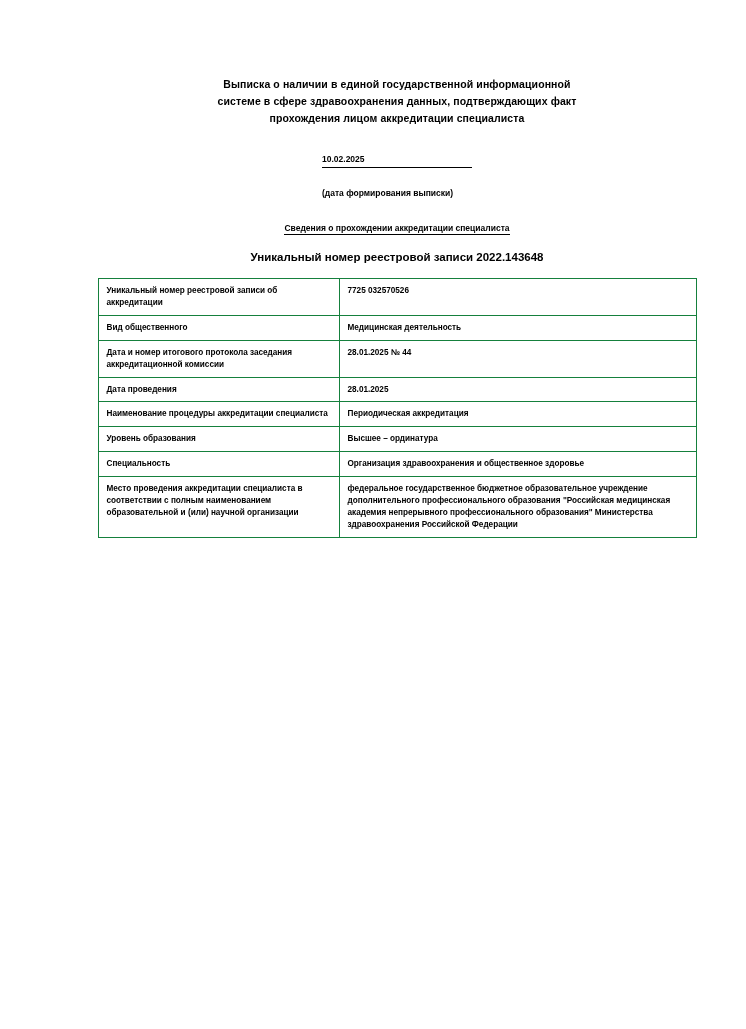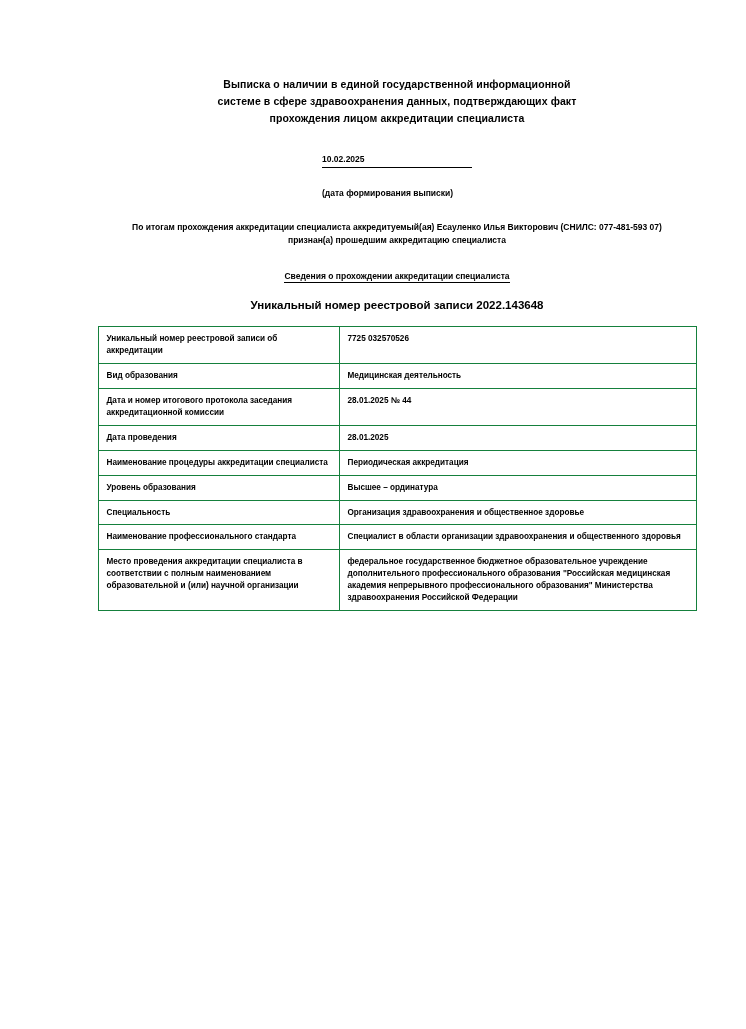--- a/index.html
+++ b/index.html
@@ -110,36 +110,35 @@
       <div>Выписка о наличии в единой государственной информационной</div>
       <div>системе в сфере здравоохранения данных, подтверждающих факт</div>
       <div>прохождения лицом аккредитации специалиста</div>
     </div>
 
     <div class="date-block">
       <span class="date-value">10.02.2025</span>
       <span class="date-caption">(дата формирования выписки)</span>
     </div>
 
-    <div class="summary">По итогам прохождения аккредитации специалиста аккредитуемый(ая) Есауленко Илья Викторович (СНИЛС: 077-481-593 07) признан(а) прошедшим аккредитацию специалиста</div>
 
     <div class="section-heading">
       <span>Сведения о прохождении аккредитации специалиста</span>
     </div>
 
     <div class="record-number">Уникальный номер реестровой записи 2022.143648</div>
 
     <table class="info">
       <tbody>
         <tr>
           <td class="label">Уникальный номер реестровой записи об аккредитации</td>
           <td class="value">7725 032570526</td>
         </tr>
         <tr>
-          <td class="label">Вид образования</td>
+          <td class="label">Вид общественного</td>
           <td class="value">Медицинская деятельность</td>
         </tr>
         <tr>
           <td class="label">Дата и номер итогового протокола заседания аккредитационной комиссии</td>
           <td class="value">28.01.2025 № 44</td>
         </tr>
         <tr>
           <td class="label">Дата проведения</td>
           <td class="value">28.01.2025</td>
         </tr>
@@ -148,24 +147,20 @@
           <td class="value">Периодическая аккредитация</td>
         </tr>
         <tr>
           <td class="label">Уровень образования</td>
           <td class="value">Высшее – ординатура</td>
         </tr>
         <tr>
           <td class="label">Специальность</td>
           <td class="value">Организация здравоохранения и общественное здоровье</td>
         </tr>
-        <tr>
-          <td class="label">Наименование профессионального стандарта</td>
-          <td class="value">Специалист в области организации здравоохранения и общественного здоровья</td>
-        </tr>
         <tr class="tall">
           <td class="label">Место проведения аккредитации специалиста в соответствии с полным наименованием образовательной и (или) научной организации</td>
           <td class="value">федеральное государственное бюджетное образовательное учреждение дополнительного профессионального образования "Российская медицинская академия непрерывного профессионального образования" Министерства здравоохранения Российской Федерации</td>
         </tr>
       </tbody>
     </table>
 
   </div>
 </div>
 

